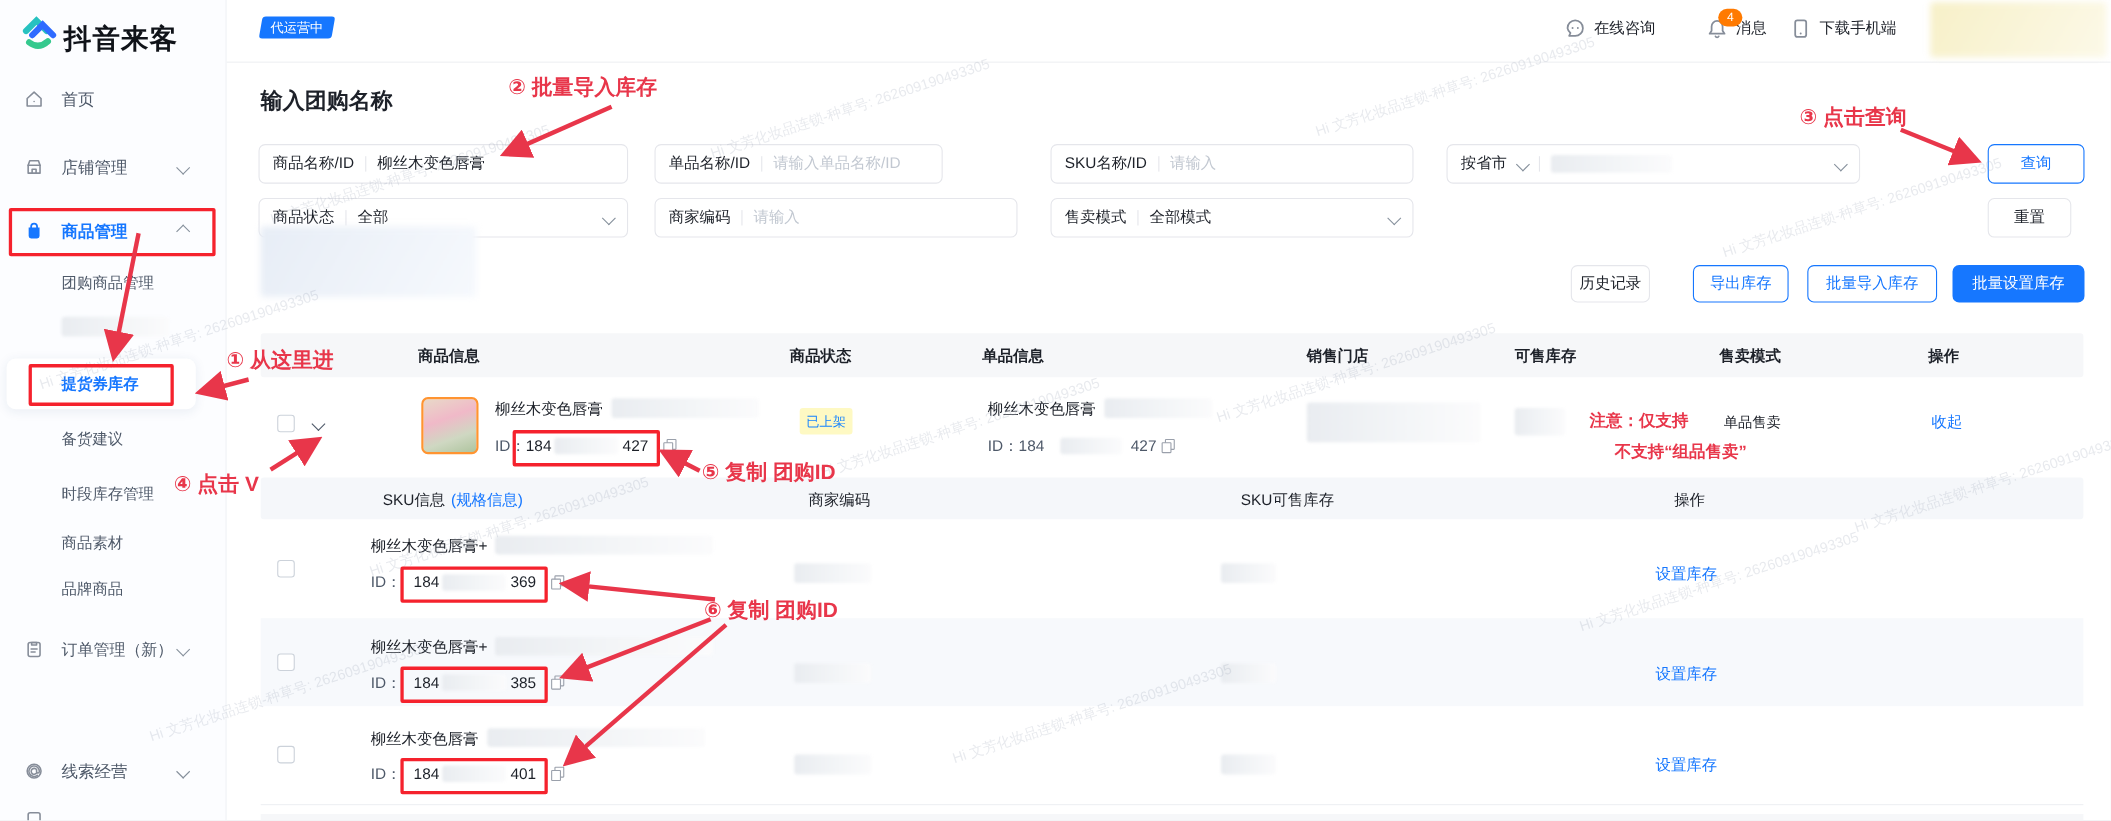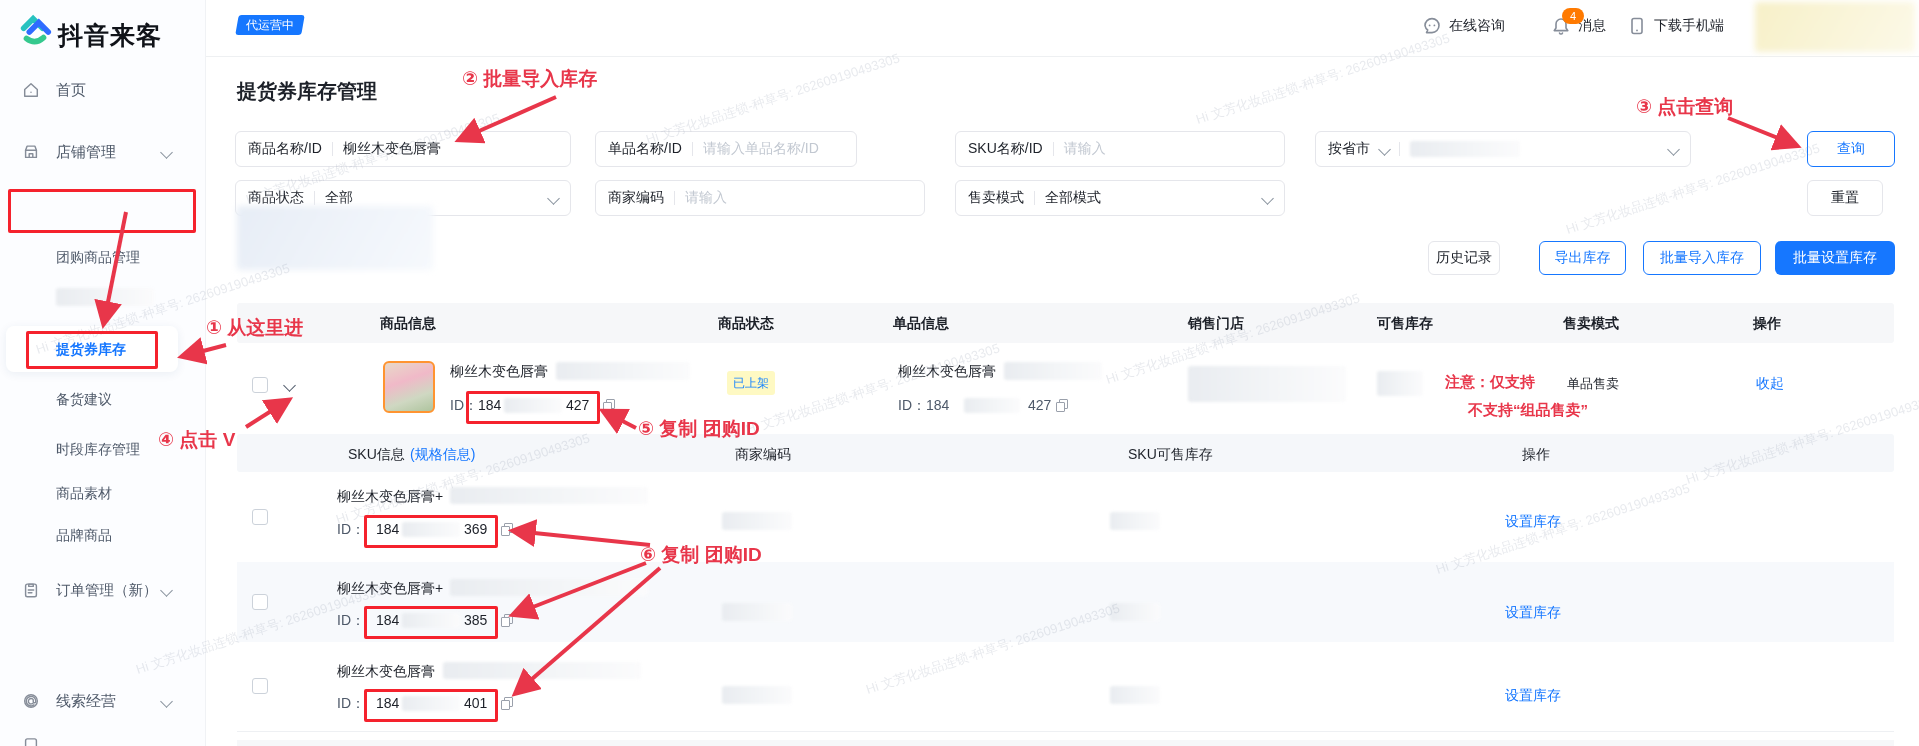--- a/index.html
+++ b/index.html
@@ -135,20 +135,30 @@
         <svg class="lineart" width="18" height="18" viewBox="0 0 20 20">
             <path d="M4 8 h12 v8 h-12 z"></path>
             <path d="M4 8 L5.6 3.5 h8.8 L16 8"></path>
             <path d="M8 16 v-4 h4 v4"></path>
           </svg>
       </span>
       <span class="lbl">店铺管理</span>
       <span class="cv chev"></span>
     </div>
 
+    <div class="mi sel-blue" style="top:196px">
+      <span class="ic">
+        <svg width="18" height="18" viewBox="0 0 20 20">
+            <path d="M4.5 6.5 h11 v8.5 a2.5 2.5 0 0 1 -2.5 2.5 h-6 a2.5 2.5 0 0 1 -2.5 -2.5 z" fill="#1677ff"></path>
+            <path d="M7 8 V5.5 a3 3 0 0 1 6 0 V8" fill="none" stroke="#1677ff" stroke-width="1.8"></path>
+          </svg>
+      </span>
+      <span class="lbl">商品管理</span>
+      <span class="cv chev up"></span>
+    </div>
 
     <div class="mi sub" style="top:244px">
       <span class="lbl">团购商品管理</span>
     </div>
 
     <div class="rd" style="left:56px;top:288px;width:98px;height:18px"></div>
 
     <div class="subcard"></div>
     <div class="mi sub" style="top:336px">
       <span class="lbl sel-blue">提货券库存</span>
@@ -188,21 +198,21 @@
       <span class="lbl">线索经营</span>
       <span class="cv chev"></span>
     </div>
     <div class="abs" style="left:22px;top:738px">
       <svg class="lineart" width="18" height="18" viewBox="0 0 20 20">
           <rect x="4" y="1" width="12" height="14" rx="2"></rect>
         </svg>
     </div>
   </div>
 
-  <div class="abs" style="left:237px;top:78px;font-size:20px;font-weight:bold">提货券库存管理</div>
+  <div class="abs" style="left:237px;top:78px;font-size:20px;font-weight:bold">输入团购名称</div>
 
   <div class="filter" style="left:235px;top:131px;width:336px">
     <span class="lab">商品名称/ID</span>
     <span class="sep"></span>
     <span class="val">柳丝木变色唇膏</span>
   </div>
   <div class="filter" style="left:595px;top:131px;width:262px">
     <span class="lab">单品名称/ID</span>
     <span class="sep"></span>
     <span class="ph">请输入单品名称/ID</span>

